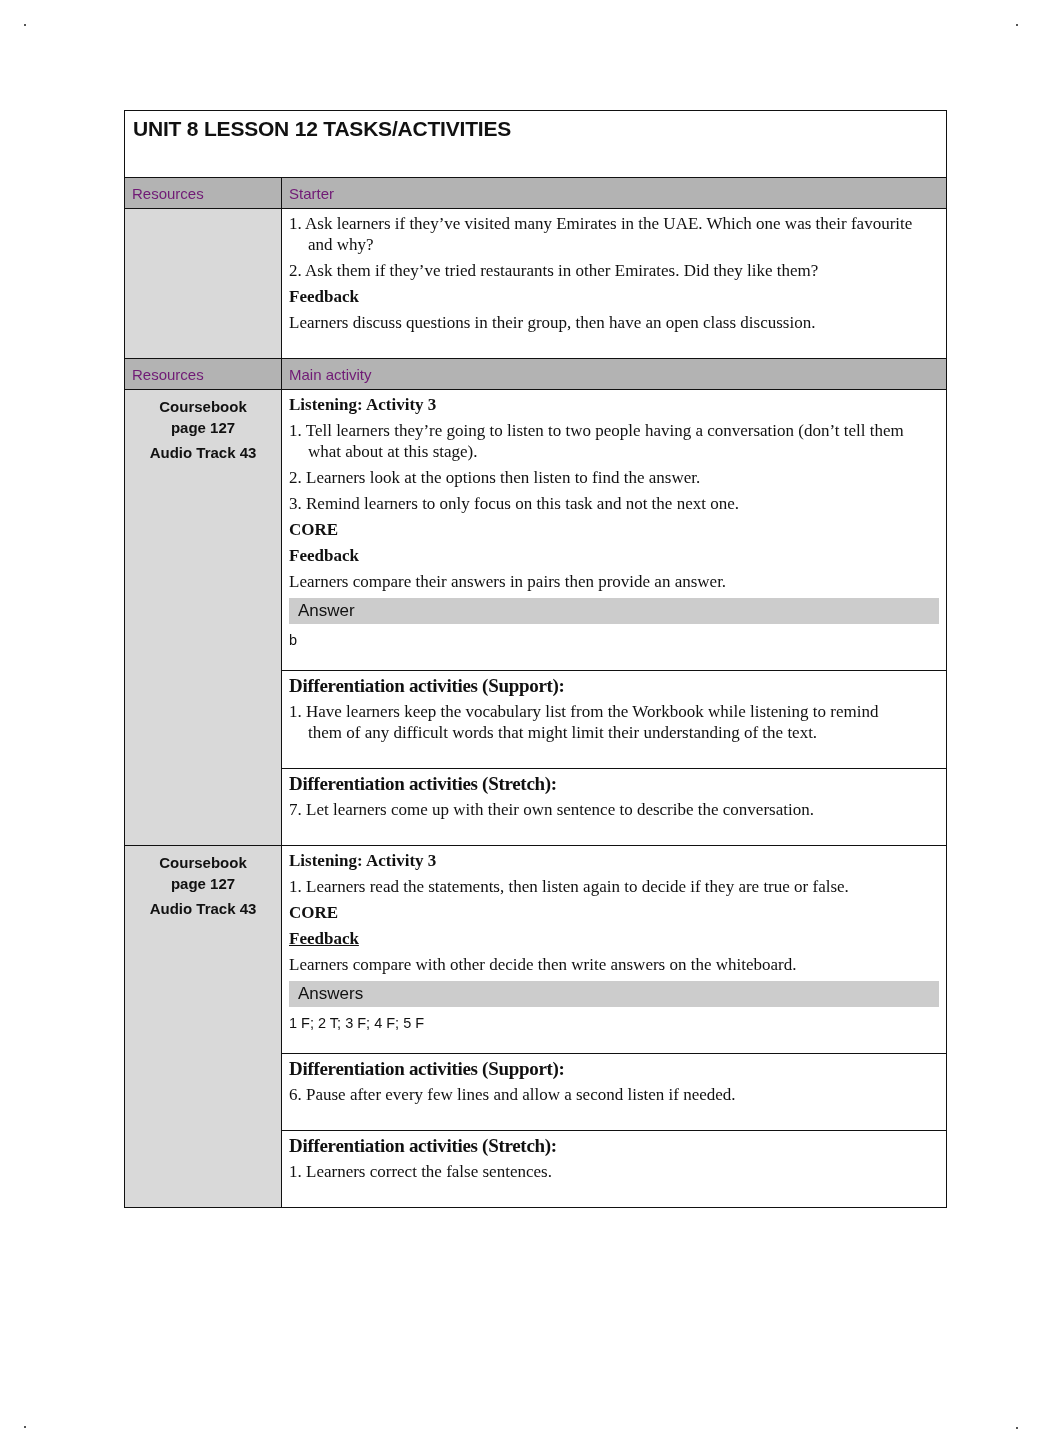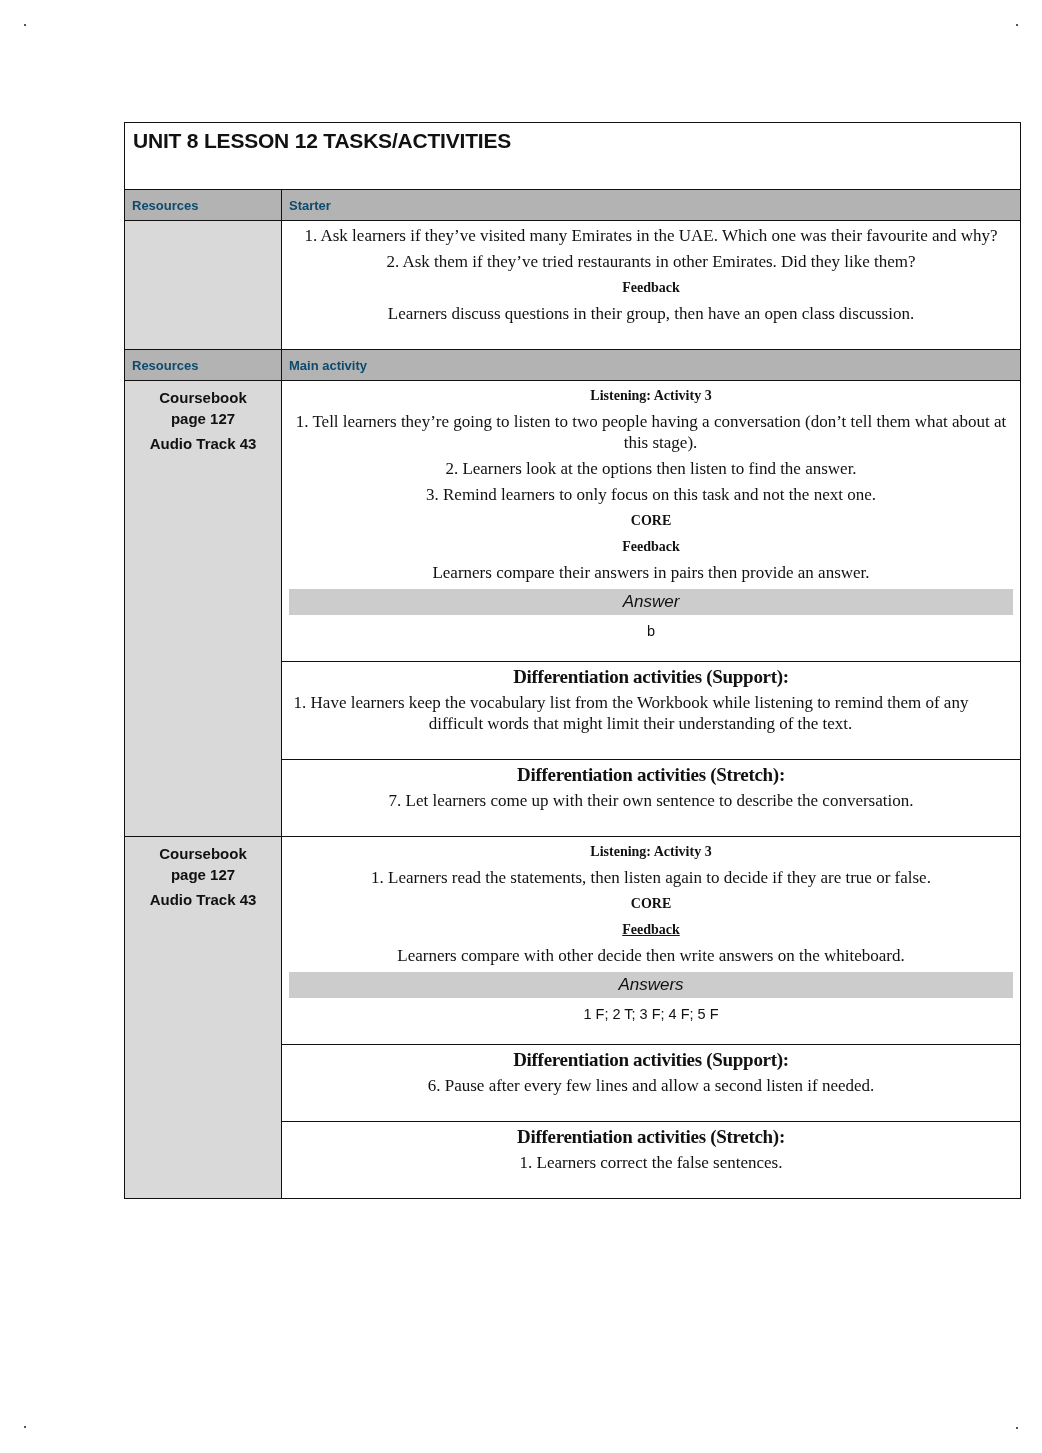--- a/index.html
+++ b/index.html
@@ -1,35 +1,35 @@
 <!DOCTYPE html>
 <html><head>
 <meta charset="utf-8">
 <style>
   html, body { margin: 0; padding: 0; background: #ffffff; }
   body { width: 1042px; height: 1453px; position: relative; overflow: hidden; }
   .crop { position: absolute; width: 2px; height: 2px; background: #555; }
   table.lesson {
-    position: absolute; left: 124px; top: 110px; width: 897px;
-    border-collapse: collapse; border: 1.5px solid #111; margin-top: 12px;
+    position: absolute; left: 124px; top: 110px; width: 823px;
+    border-collapse: collapse; border: 1.5px solid #111;
   }
   table.lesson td { border: 1.5px solid #111; vertical-align: top; padding: 0; }
   .title-cell { height: 60px; padding: 6px 8px 0 8px !important; }
   .title { font-family: "Liberation Sans", sans-serif; font-weight: bold; font-size: 21px; color: #111; margin: 0; letter-spacing: -0.2px;}
   .hdr td { background: #b3b3b3; height: 30px; vertical-align: middle !important; }
-  .hdr .h { font-family: "Liberation Sans", sans-serif; font-weight: bold; font-size: 13px; color: #0c4a6e; padding: 0 7px; }
+  .hdr .h { font-family: "Liberation Sans", sans-serif; font-weight: normal; font-size: 15px; color: #701a75; padding: 0 7px; }
   td.res { width: 156px; background: #d9d9d9; }
   .res-text { font-family: "Liberation Sans", sans-serif; font-weight: bold; font-size: 15px; color: #111; padding: 6px 7px; line-height: 23px; }
   .res-text div { line-height: 21px; text-align: center; }
-  .content { padding: 4px 7px 20px 7px; text-align: center; }
+  .content { padding: 4px 7px 20px 7px; }
   .p { font-family: "Liberation Serif", serif; font-size: 17px; color: #111; line-height: 21px; margin: 0 0 5px 0; }
   .li { padding-left: 19px; text-indent: -19px; }
-  .b { font-weight: bold; font-size: 14px; }
+  .b { font-weight: bold; font-size: 17px; }
   .u { text-decoration: underline; }
-  .ans-bar { background: #cccccc; margin: 6px 0 4px 0; padding: 2px 9px; font-family: "Liberation Sans", sans-serif; font-size: 17px; color: #111; height: 22px; line-height: 22px; font-style: italic;}
+  .ans-bar { background: #cccccc; margin: 6px 0 4px 0; padding: 2px 9px; font-family: "Liberation Sans", sans-serif; font-size: 17px; color: #111; height: 22px; line-height: 22px;}
   .ans-val { font-family: "Liberation Sans", sans-serif; font-size: 14.5px; color: #111; padding: 4px 0 2px 0; }
   .sub { border-top: 1.5px solid #111; }
   .cond .p.b { font-size: 19px; letter-spacing: -0.3px; }
 </style>
 </head>
 <body>
 
 <div class="crop" style="left:24px;top:24px;"></div>
 <div class="crop" style="left:1016px;top:24px;"></div>
 <div class="crop" style="left:24px;top:1426px;"></div>

